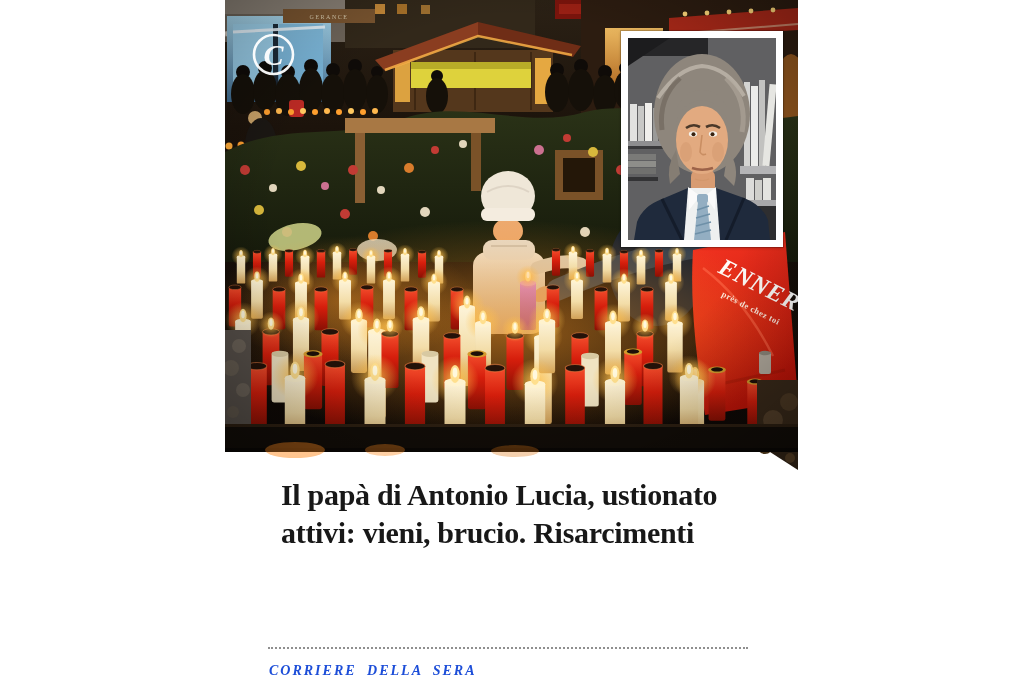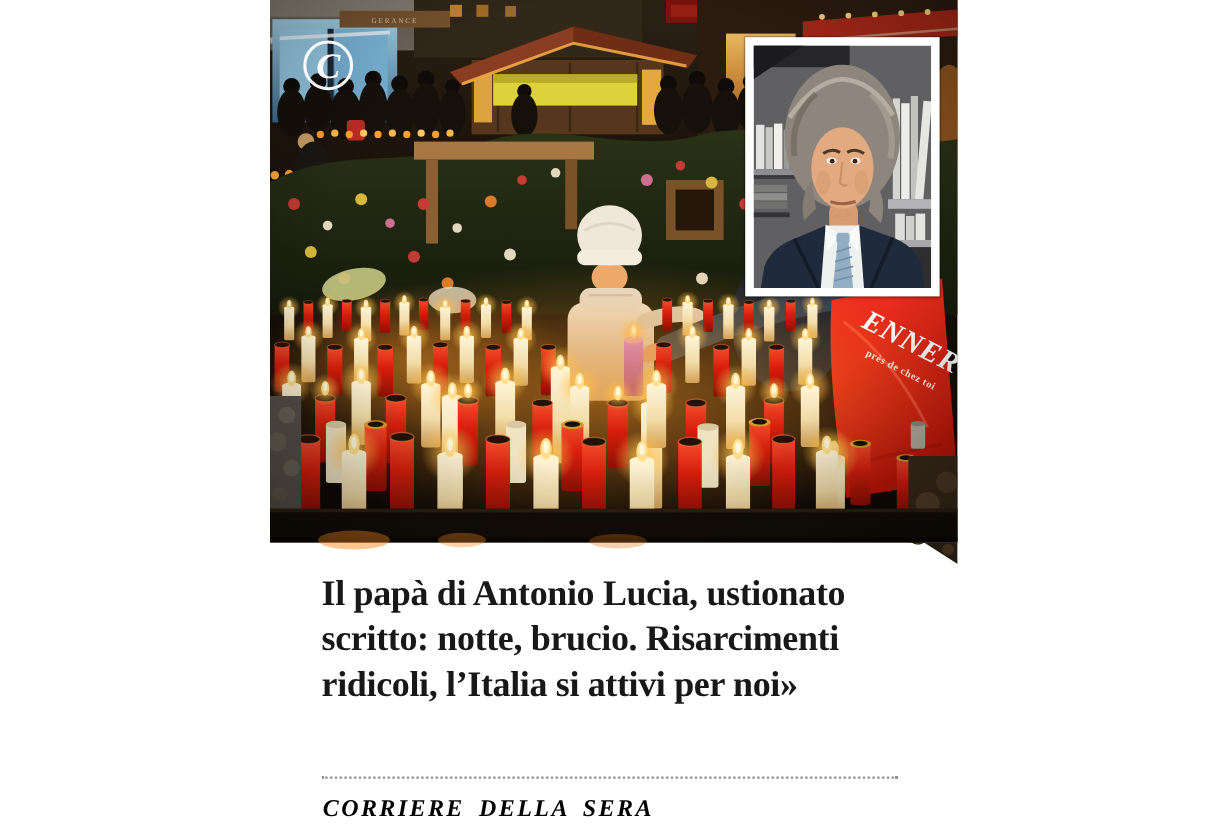--- a/index.html
+++ b/index.html
@@ -5,25 +5,25 @@
   html,body{margin:0;padding:0;background:#fff;}
   .page{position:relative;width:1024px;height:692px;background:#fff;overflow:hidden;
         font-family:"Liberation Serif","DejaVu Serif",serif;}
   .photo-wrap{position:absolute;left:225px;top:0;width:573px;height:470px;}
   .photo-wrap svg{display:block;}
   .inset{position:absolute;left:621px;top:31px;width:162px;height:216px;background:#fff;
          padding:7px;box-sizing:border-box;box-shadow:0 0 0 1px rgba(0,0,0,.18),0 1px 3px rgba(0,0,0,.25);}
   .inset svg{display:block;}
   .headline{position:absolute;left:268px;top:476px;color:#181818;font-weight:700;
             font-size:30px;line-height:38px;letter-spacing:-0.3px;}
-  .headline span{display:block;white-space:nowrap;}
+  .headline span{display:block;white-space:nowrap;margin-left:13px;}
   .dotted-sep{position:absolute;left:268px;top:647px;width:480px;height:0;
               border-top:2px dotted #8f8f8f;}
   .brand{position:absolute;left:269px;top:663px;font-style:italic;font-weight:700;
-         font-size:20px;letter-spacing:2px;word-spacing:5px;color:#000000;white-space:nowrap;}
+         font-size:14px;letter-spacing:2px;word-spacing:5px;color:#1d4ed8;white-space:nowrap;}
   text{font-family:"Liberation Serif","DejaVu Serif",serif;}
 </style>
 </head>
 <body>
 
 <div class="page">
 
   <div class="photo-wrap">
   <svg width="573" height="470" viewBox="0 0 573 470">
     <defs>
@@ -517,21 +517,20 @@
         <line x1="69" y1="172" x2="81" y2="168" stroke="#6e90a8" stroke-width="1.4"></line>
         <line x1="68" y1="180" x2="82" y2="176" stroke="#6e90a8" stroke-width="1.4"></line>
         <line x1="68" y1="188" x2="83" y2="184" stroke="#6e90a8" stroke-width="1.4"></line>
         <line x1="67" y1="196" x2="83" y2="192" stroke="#6e90a8" stroke-width="1.4"></line>
       </g>
     </svg>
   </div>
 
   <h1 class="headline" style="margin:0;font-size:30px;">
     <span>Il papà di Antonio Lucia, ustionato</span>
-    <span>scritto: notte, brucio. Risarcimenti</span>
-    <span>ridicoli, l’Italia si attivi per noi»</span>
+    <span>attivi: vieni, brucio. Risarcimenti</span>
   </h1>
 
   <div class="dotted-sep"></div>
 
   <div class="brand">CORRIERE DELLA SERA</div>
 
 </div>
 
 </body></html>

